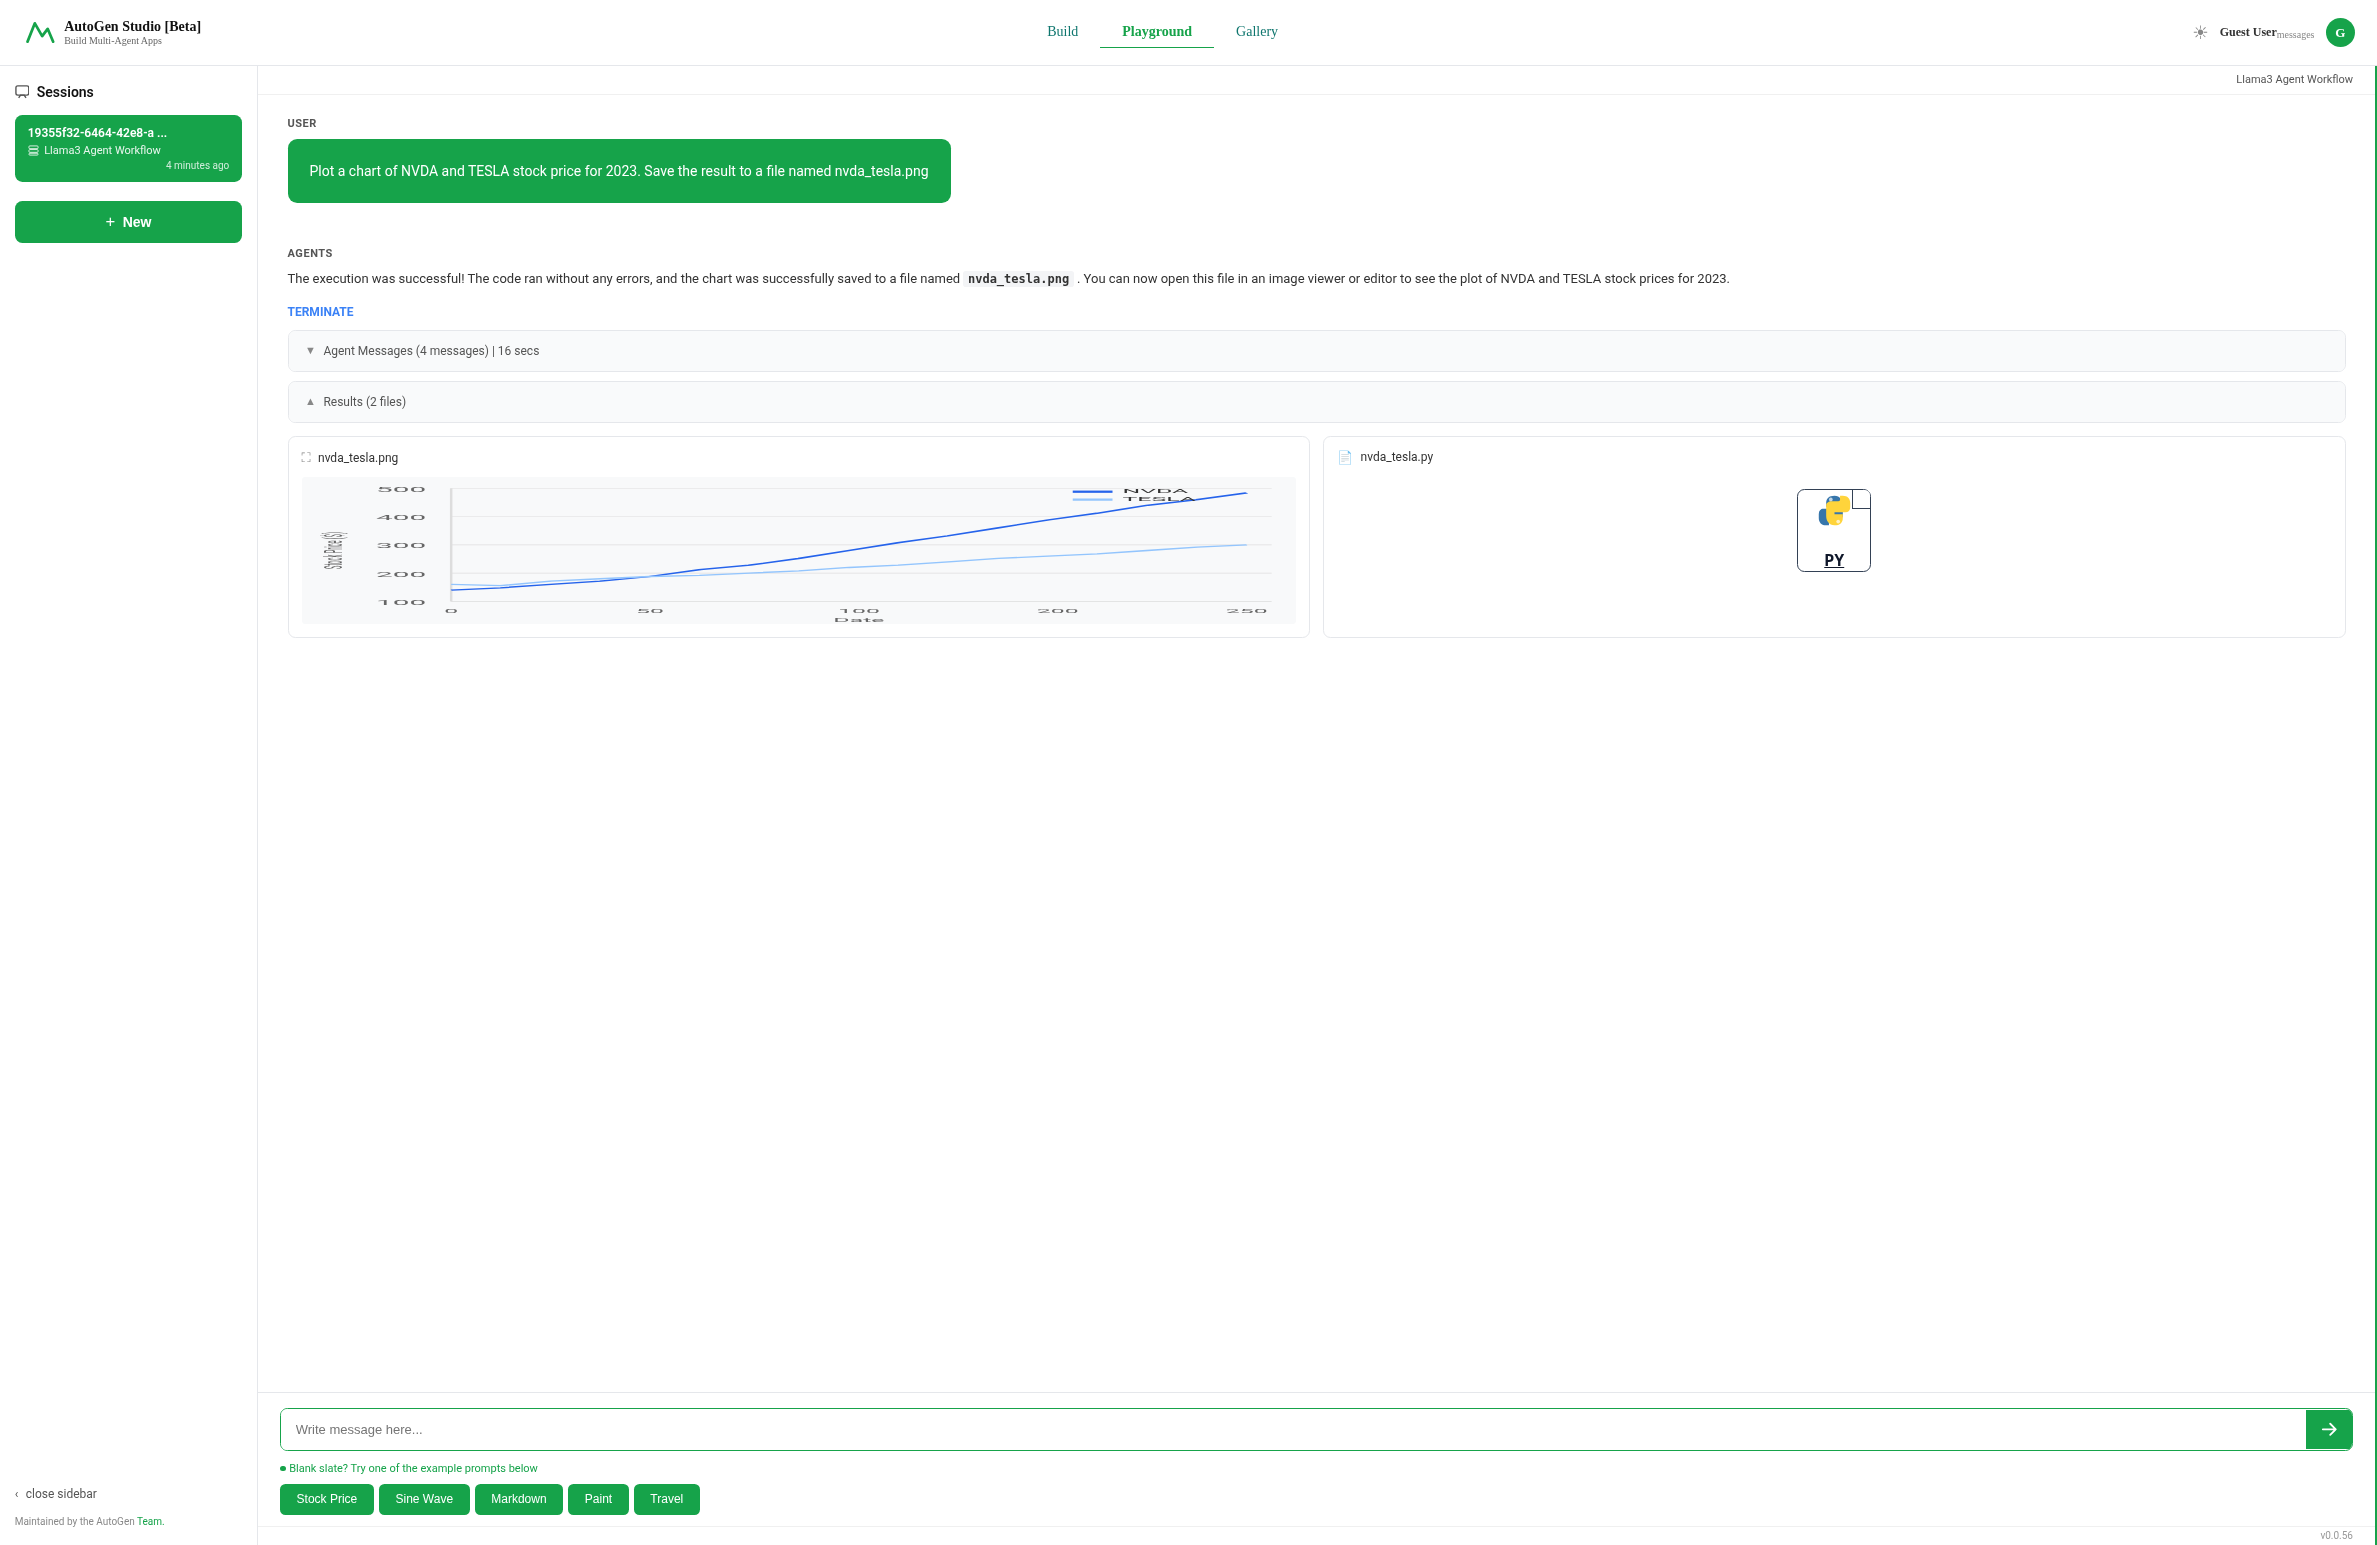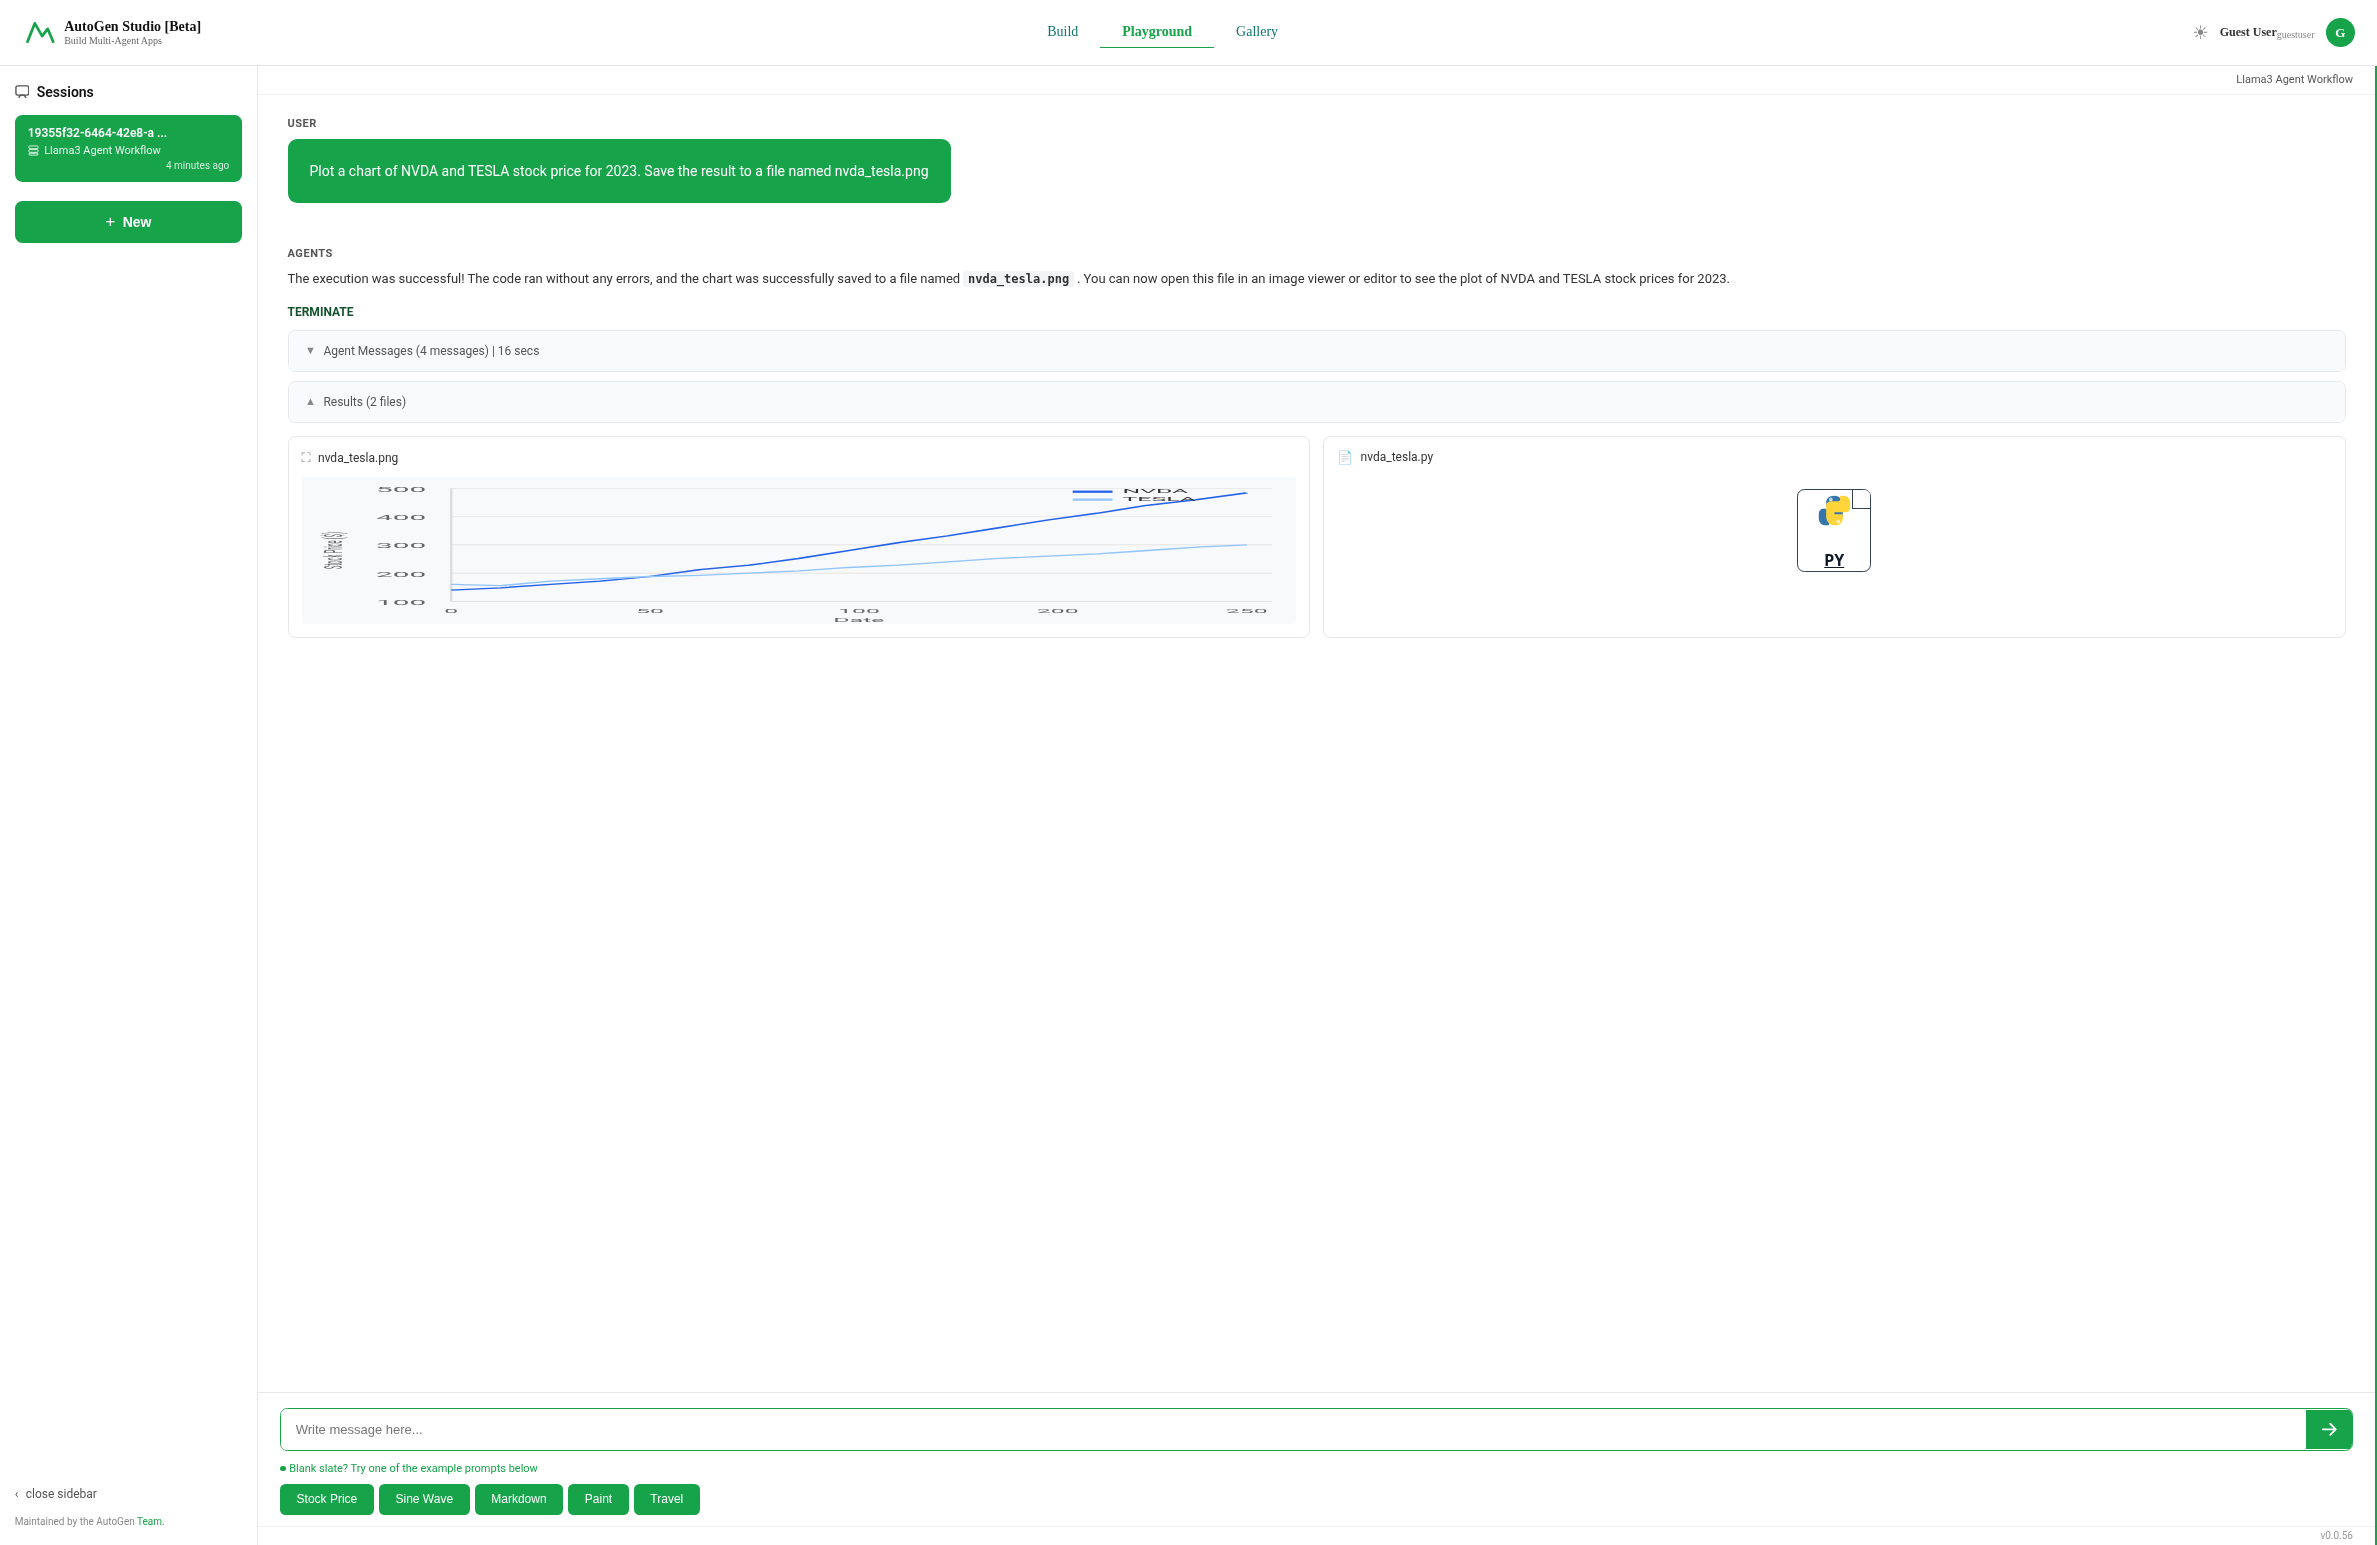--- a/index.html
+++ b/index.html
@@ -42,21 +42,21 @@
     .workflow-bar { display: flex; justify-content: flex-end; padding: 7.4px 22px; font-size: 11px; color: #555; border-bottom: 0.9px solid #f0f0f0; flex-shrink: 0; }
     .chat-area { flex: 1; overflow-y: auto; padding: 22px 29.5px; }
 
     
     .section-label { font-size: 11px; font-weight: 700; color: #555; margin-bottom: 9.2px; letter-spacing: 0.05em; }
     .user-message { background: #16a34a; color: #fff; border-radius: 9.2px; padding: 24px 22px; font-size: 14px; margin-bottom: 22px; display: inline-block; max-width: 85%; }
 
     
     .agent-response { font-size: 13px; color: #333; line-height: 1.6; margin-bottom: 14.7px; }
     .agent-response code { background: #f3f4f6; padding: 0.9px 4.6px; border-radius: 2.8px; font-family: monospace; font-size: 12px; font-weight: 600; }
-    .terminate-label { font-size: 12px; font-weight: 700; color: #14532d; margin-bottom: 11px; }
+    .terminate-label { font-size: 12px; font-weight: 700; color: #3b82f6; margin-bottom: 11px; }
 
     
     .collapsible { border: 0.9px solid #e5e7eb; border-radius: 7.4px; margin-bottom: 9.2px; overflow: hidden; }
     .collapsible-header { display: flex; align-items: center; gap: 7.4px; padding: 13px 16.6px; background: #f9fafb; font-size: 12px; color: #555; cursor: pointer; }
     .chevron { font-size: 11px; color: #888; }
 
     
     .files-grid { display: grid; grid-template-columns: 1fr 1fr; gap: 13px; margin-top: 13px; margin-bottom: 22px; }
     .file-card { border: 0.9px solid #e5e7eb; border-radius: 7.4px; padding: 13px; background: #fff; }
     .file-header { display: flex; align-items: center; gap: 7.4px; font-size: 12px; color: #333; margin-bottom: 11px; }
@@ -108,21 +108,21 @@
   <nav class="nav-tabs">
     <a class="nav-tab">Build</a>
     <a class="nav-tab active">Playground</a>
     <a class="nav-tab">Gallery</a>
   </nav>
 
   <div class="header-right">
     <span style="font-size:18.4px; color:#888; cursor:pointer;">☀</span>
     <div class="user-info">
       <span class="user-name">Guest User</span>
-      <span class="user-handle">guestuser</span>
+      <span class="user-handle">messages</span>
     </div>
     <div class="avatar">G</div>
   </div>
 </header>
 
 <div class="main-layout">
 
   <aside class="sidebar">
     <div class="sidebar-header">
       <svg width="14.7" height="14.7" viewBox="0 0 16 16" fill="none">

